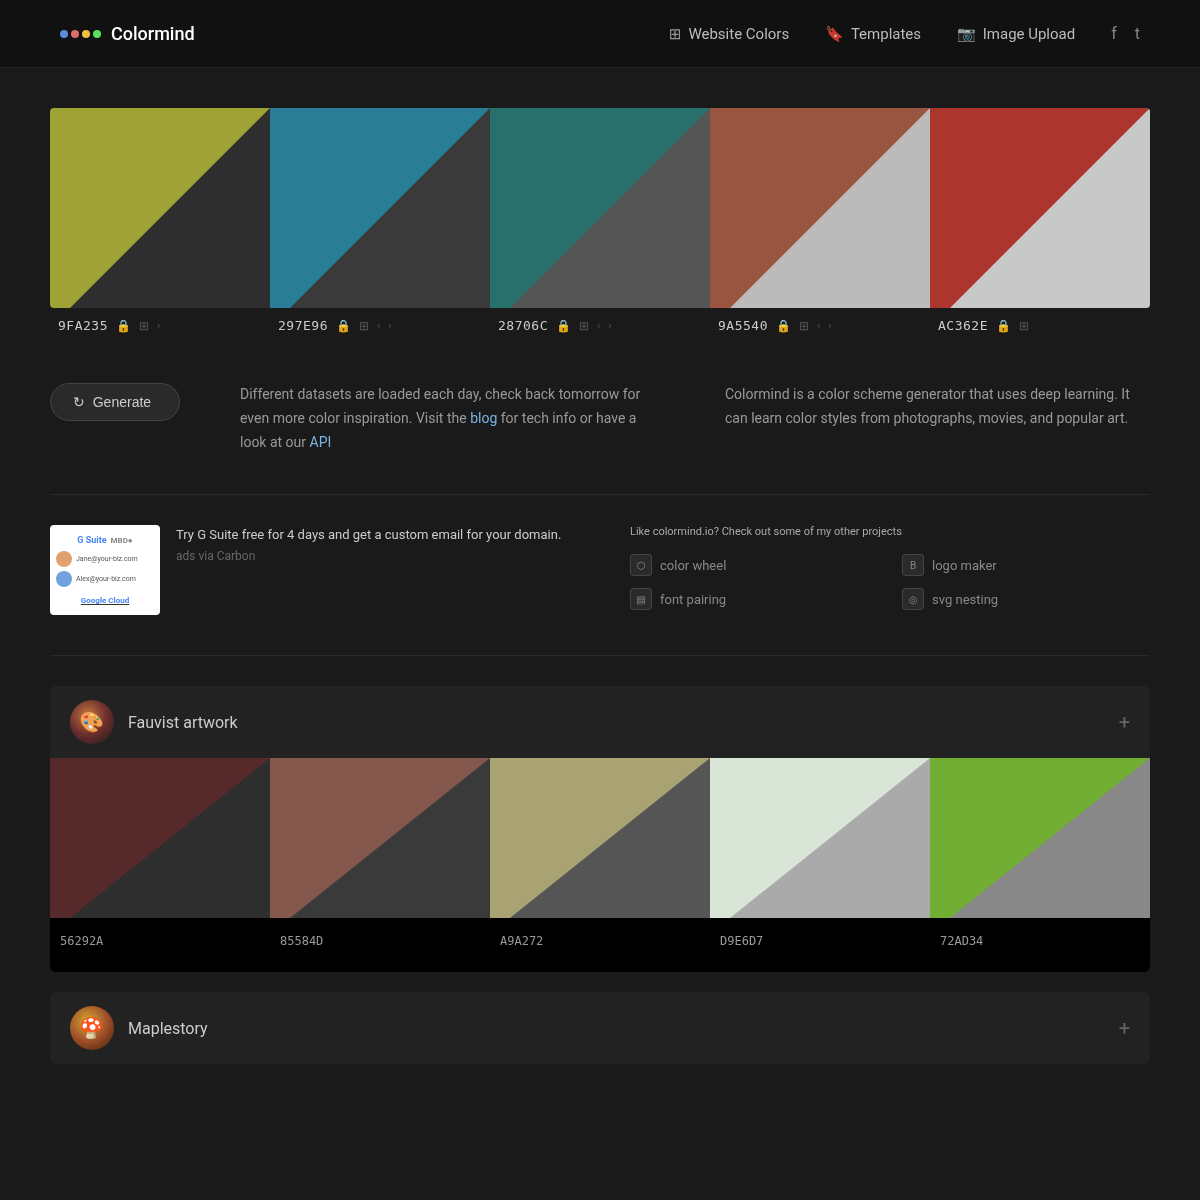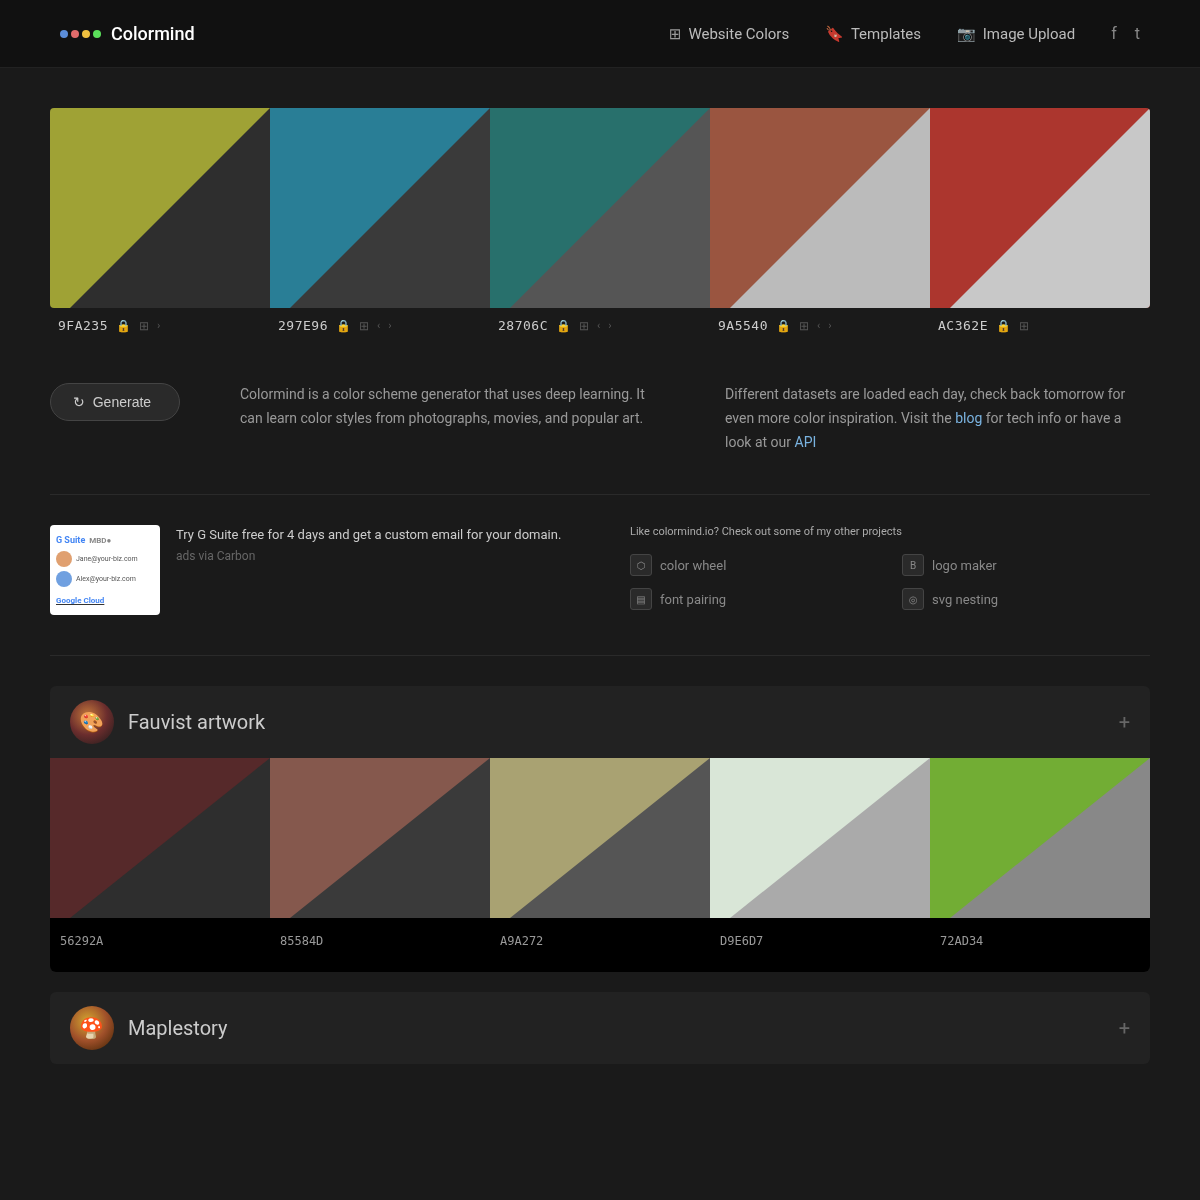--- a/index.html
+++ b/index.html
@@ -185,20 +185,21 @@
       gap: 16px;
       align-items: flex-start;
     }
     .ad-img {
       width: 110px;
       height: 90px;
       background: #fff;
       border-radius: 4px;
       display: flex;
       flex-direction: column;
+      align-items: center;
       justify-content: center;
       font-size: 9px;
       color: #333;
       padding: 6px;
       overflow: hidden;
       flex-shrink: 0;
     }
     .ad-img .gsuite-header {
       display: flex;
       align-items: center;
@@ -278,21 +279,21 @@
     }
     .curated-header {
       display: flex;
       align-items: center;
       padding: 14px 20px;
       gap: 14px;
     }
     .curated-title {
       flex: 1;
       color: #ccc;
-      font-size: 20px;
+      font-size: 16px;
     }
     .curated-plus {
       color: #666;
       font-size: 20px;
       cursor: pointer;
     }
 
     .curated-palette {
       display: flex;
       height: 160px;
@@ -428,27 +429,27 @@
     </div>
   </div>
 
   <div class="generate-section">
     <button class="generate-btn">
       <span class="generate-icon">↻</span>
       <span>Generate</span>
     </button>
     <div class="info-cols">
       <div class="info-col">
-        <span>Colormind is a color scheme generator that uses deep learning. It can learn color styles from photographs, movies, and popular art.</span>
-      </div>
-      <div class="info-col">
         <span>Different datasets are loaded each day, check back tomorrow for even more color inspiration. Visit the</span>
         <a class="info-link">blog</a>
         <span> for tech info or have a look at our</span>
         <a class="info-link">API</a>
+      </div>
+      <div class="info-col">
+        <span>Colormind is a color scheme generator that uses deep learning. It can learn color styles from photographs, movies, and popular art.</span>
       </div>
     </div>
   </div>
 
   <hr class="divider">
 
   <div class="mid-section">
     <div class="ad-box">
       <div class="ad-img">
         <div class="gsuite-header">

